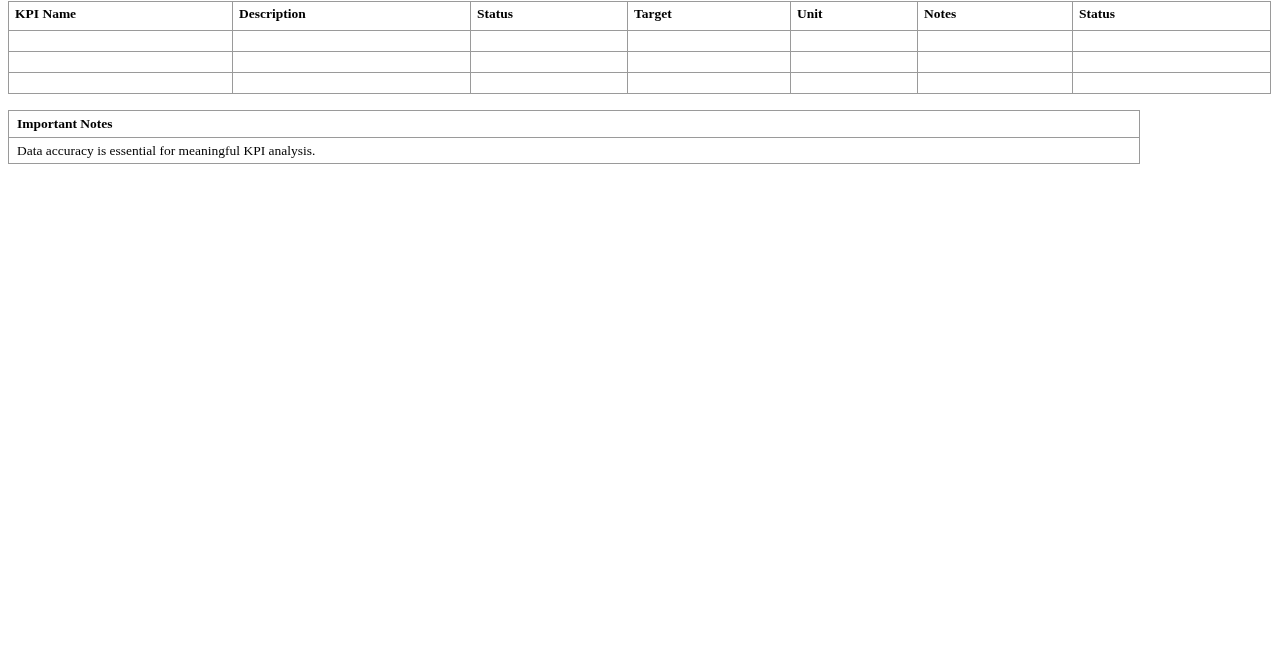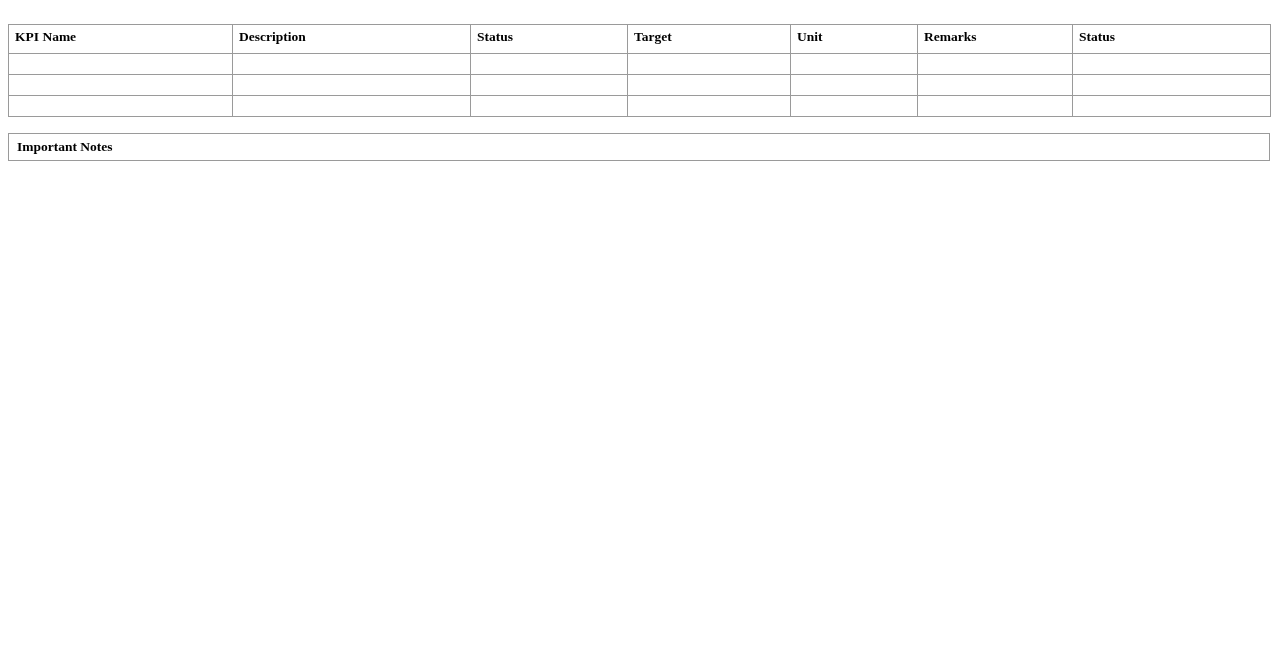--- a/index.html
+++ b/index.html
@@ -9,26 +9,26 @@
   }
   body {
     width: 1278px;
     height: 650px;
     font-family: "Liberation Serif", serif;
     font-size: 13.5px;
     color: #000000;
     overflow: hidden;
   }
   .page {
-    padding: 24px 8px 0 8px;
+    padding: 1px 8px 0 8px;
     box-sizing: border-box;
   }
   table {
     border-collapse: collapse;
-    width: 1262px;
+    width: 1132px;
     table-layout: fixed;
   }
   table.kpi-table th,
   table.kpi-table td {
     border: 1px solid #9a9a9a;
     padding: 4px 6px;
     vertical-align: top;
     text-align: left;
     font-size: 13.5px;
     line-height: 1.25;
@@ -73,21 +73,21 @@
       <col style="width:155px">
       <col style="width:198px">
     </colgroup>
     <thead>
       <tr>
         <th>KPI Name</th>
         <th>Description</th>
         <th>Status</th>
         <th>Target</th>
         <th>Unit</th>
-        <th>Remarks</th>
+        <th>Notes</th>
         <th>Status</th>
       </tr>
     </thead>
     <tbody>
       <tr>
         <td></td>
         <td></td>
         <td></td>
         <td></td>
         <td></td>
@@ -117,16 +117,19 @@
 
   <div class="spacer"></div>
 
   <table class="notes-table">
     <thead>
       <tr>
         <th>Important Notes</th>
       </tr>
     </thead>
     <tbody>
+      <tr>
+        <td>Data accuracy is essential for meaningful KPI analysis.</td>
+      </tr>
     </tbody>
   </table>
 
 </div>
 
 </body></html>

